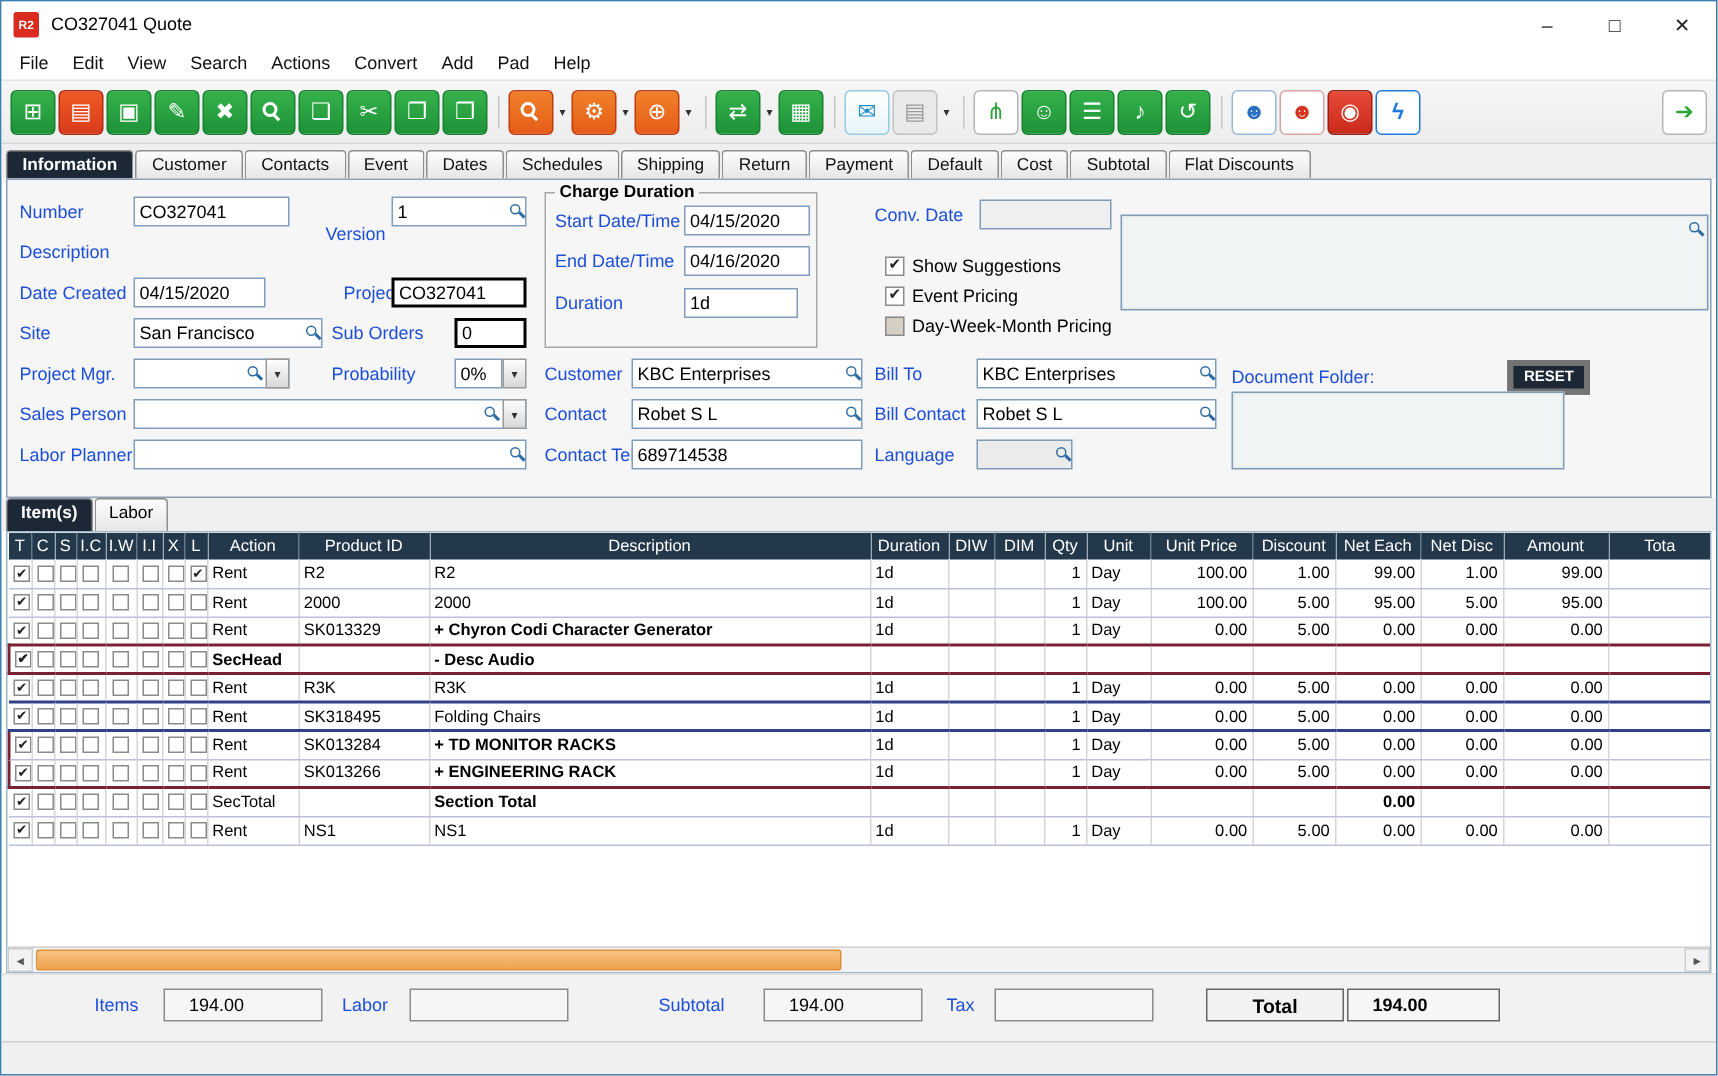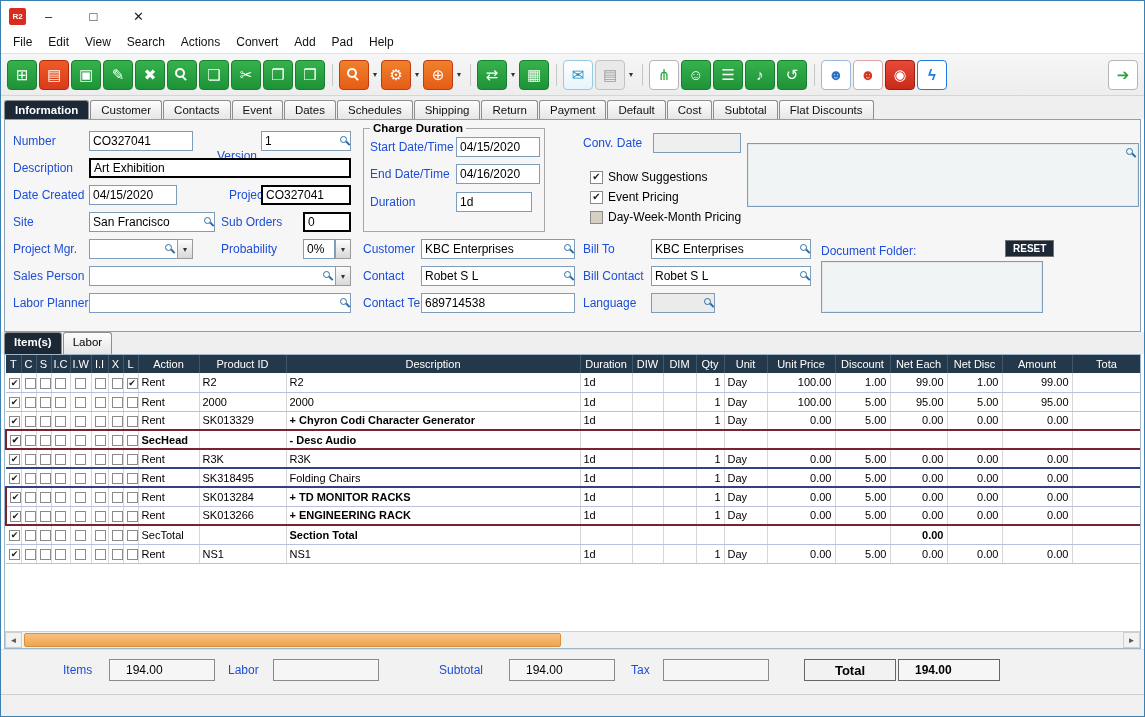--- a/index.html
+++ b/index.html
@@ -60,21 +60,21 @@
   fieldset.charge { position:absolute; left:358px; top:2px; width:182px; height:110px; border:1px solid #a7a7a7; margin:0; padding:0; background:#f6f6f6; }
   fieldset.charge legend { font-size:11.5px; font-weight:bold; margin-left:6px; padding:0 3px; }
   .cb { width:13px; height:13px; border:1px solid #8a8a8a; background:#fff; display:inline-flex; align-items:center; justify-content:center; }
   .cb .tick { font-style:normal; font-size:10px; line-height:1; color:#222; }
   .cb.dim { background:#d6cfc4; }
   .ckrow { position:absolute; display:flex; align-items:center; gap:5px; }
   .subtab { font-size:11.5px; padding:3px 9px; background:linear-gradient(#fdfdfd,#e6e6e6); border:1px solid #8e8e8e; border-bottom:none; border-radius:3px 3px 0 0; margin-right:1px; cursor:pointer; }
   .subtab.active { background:#1c2836; color:#fff; font-weight:bold; }
   .cbox { position:absolute; border:1px solid #7f9db9; background:#f1f4f4; box-shadow:inset 0 0 0 1px #e4e9e9; }
   .cbox .fmag { top:4px; }
-  .resetbtn { position:absolute; background:#1c2836; color:#fff; font-size:10px; font-weight:bold; border:1px solid #737373; padding:2px 7px; cursor:pointer; font-family:inherit; }
+  .resetbtn { position:absolute; background:#1c2836; color:#fff; font-size:10px; font-weight:bold; border:4px solid #737373; padding:2px 7px; cursor:pointer; font-family:inherit; }
 
   
   .subtabs { height:22px; display:flex; padding-left:3px; background:#efefef; }
   .items-panel { margin:0 3px; height:295px; border:1px solid #9fb6c9; background:#fff; position:relative; overflow:hidden; }
   table.grid { border-collapse:collapse; table-layout:fixed; width:1135px; font-size:11px; }
   table.grid th { background:#24384c; color:#fff; font-weight:normal; height:18px; border-right:1px solid #41566b; padding:0 2px; overflow:hidden; white-space:nowrap; }
   table.grid td { height:19px; border-right:1px solid #d6d6d6; border-bottom:1px solid #b8c0de; padding:0 3px; overflow:hidden; white-space:nowrap; color:#000; background:#fff; }
   td.cbc { text-align:center; padding:0; }
   td.cbc .cb { width:11px; height:11px; vertical-align:middle; }
   td.cbc .cb .tick { font-size:9px; }
@@ -102,20 +102,21 @@
   .tfld.bold { font-weight:bold; border:1px solid #666; }
   .bottomstrip { height:22px; background:#f0f0f0; border-top:1px solid #cfcfcf; }
 </style>
 </head>
 <body>
 
 <div class="window">
 
   <div class="titlebar">
     <div class="applogo">R2</div>
+    <div class="title">CO327041 Quote</div>
     <div class="wctl">–</div>
     <div class="wctl">□</div>
     <div class="wctl">✕</div>
   </div>
 
   <div class="menubar">
 
       <div class="menuitem">File</div>
 
       <div class="menuitem">Edit</div>
@@ -321,21 +322,20 @@
   <div class="info-panel">
 
     <div class="lbl" style="left:8px;top:14px">Number</div>
     <input class="fld" style="left: 84px; top: 11px; width: 104px;" value="CO327041">
     <div class="lbl" style="left:212px;top:29px">Version</div>
     <div class="fgrp" style="left:256px;top:11px;width:90px">
       <input value="1" style=""><span class="fmag"></span>
     </div>
 
     <div class="lbl" style="left:8px;top:41px">Description</div>
-    <input class="fld black" style="left: 84px; top: 38px; width: 262px;" value="Art Exhibition">
 
     <div class="lbl" style="left:8px;top:68px">Date Created</div>
     <input class="fld" style="left: 84px; top: 65px; width: 88px;" value="04/15/2020">
     <div class="lbl" style="left:224px;top:68px">Project</div>
     <input class="fld black" style="left: 256px; top: 65px; width: 90px;" value="CO327041">
 
     <div class="lbl" style="left:8px;top:95px">Site</div>
     <div class="fgrp" style="left:84px;top:92px;width:126px">
       <input value="San Francisco" style=""><span class="fmag"></span>
     </div>

